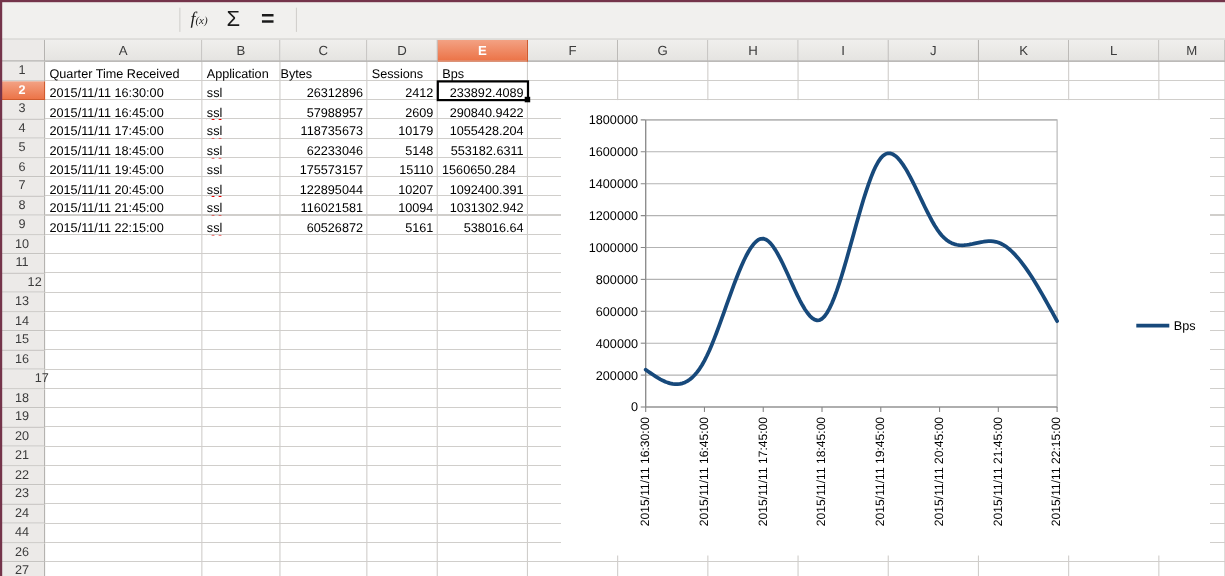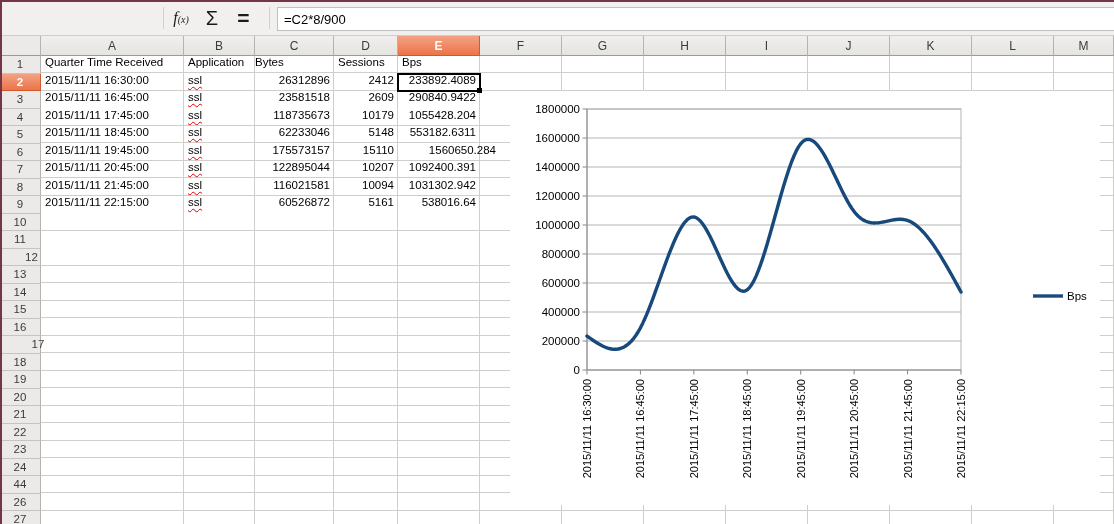--- a/index.html
+++ b/index.html
@@ -33,21 +33,21 @@
   .col-header.selected { background:linear-gradient(#f3a284,#ec7448); color:#fff; font-weight:bold; border-right-color:#cf5a2e; border-bottom-color:#cf5a2e; }
 
   .row-headers { position:absolute; left:0; top:20px; width:41px; bottom:0; z-index:6; }
   .row-header { position:absolute; left:0; width:41px; background:#eceae8; border-right:1px solid #b5b3b0; border-bottom:1px solid #c6c4c1; color:#3b3b3b; font-size:11.5px; display:flex; align-items:center; justify-content:center; }
   .row-header.selected { background:linear-gradient(#f3a284,#ec7448); color:#fff; font-weight:bold; border-right-color:#cf5a2e; border-bottom-color:#cf5a2e; }
 
   .grid { position:absolute; left:41px; top:20px; right:0; bottom:0; z-index:1;
           background-image:repeating-linear-gradient(to bottom, transparent 0px, transparent 16.5px, #d0cecb 16.5px, #d0cecb 17.5px); }
   .vline { position:absolute; top:0; bottom:0; width:1px; background:#d0cecb; }
 
-  .cell { position:absolute; height:17.5px; font-size:11.5px; color:#000; display:flex; align-items:flex-start; padding:0 4px; white-space:nowrap; overflow:hidden; z-index:2; }
+  .cell { position:absolute; height:17.5px; font-size:11.5px; color:#000; display:flex; align-items:flex-end; padding:0 4px; white-space:nowrap; overflow:hidden; z-index:2; }
   .cell.num { justify-content:flex-end; }
   .cell .misspelled { text-decoration:underline; text-decoration-style:wavy; text-decoration-color:#e60000; text-decoration-thickness:1px; text-underline-offset:2px; }
 
   .selection { position:absolute; border:2px solid #000; z-index:3; }
   .selection .handle { position:absolute; right:-3px; bottom:-3px; width:5px; height:5px; background:#000; }
 
   .chart-box { position:absolute; left:510px; top:55px; width:590px; height:414px; background:#fff; z-index:5; }
   .chart-box svg { display:block; }
 </style>
 </head>
@@ -62,23 +62,20 @@
     <button class="fb-btn" style="left:167px;width:28px;">
       <span class="fx-text"><span>f</span><small>(x)</small></span>
     </button>
     <button class="fb-btn" style="left:198px;width:28px;">
       <span class="sigma-text">Σ</span>
     </button>
     <button class="fb-btn" style="left:229px;width:28px;">
       <span class="eq-text">=</span>
     </button>
     <div class="fb-sep" style="left:269px;"></div>
-    <div class="formula-input">
-      <span>=C2*8/900</span>
-    </div>
   </div>
 
   <div class="sheet">
     <div class="col-headers" id="colHeaders">
       <div class="corner"></div>
     <div class="col-header" style="left: 41px; width: 143px;">A</div>
         <div class="col-header" style="left: 184px; width: 71px;">B</div>
         <div class="col-header" style="left: 255px; width: 79px;">C</div>
         <div class="col-header" style="left: 334px; width: 64px;">D</div>
         <div class="col-header selected" style="left: 398px; width: 82px;">E</div>
@@ -164,21 +161,21 @@
         <div class="cell num" style="left: 357px; top: 17.5px; width: 82px;">
           <span>233892.4089</span>
         </div>
         <div class="cell" style="left: 0px; top: 35px; width: 143px;">
           <span>2015/11/11 16:45:00</span>
         </div>
         <div class="cell" style="left: 143px; top: 35px; width: 71px;">
           <span class="misspelled">ssl</span>
         </div>
         <div class="cell num" style="left: 214px; top: 35px; width: 79px;">
-          <span>23581518</span>
+          <span>57988957</span>
         </div>
         <div class="cell num" style="left: 293px; top: 35px; width: 64px;">
           <span>2609</span>
         </div>
         <div class="cell num" style="left: 357px; top: 35px; width: 82px;">
           <span>290840.9422</span>
         </div>
         <div class="cell" style="left: 0px; top: 52.5px; width: 143px;">
           <span>2015/11/11 17:45:00</span>
         </div>
@@ -214,21 +211,21 @@
         </div>
         <div class="cell" style="left: 143px; top: 87.5px; width: 71px;">
           <span class="misspelled">ssl</span>
         </div>
         <div class="cell num" style="left: 214px; top: 87.5px; width: 79px;">
           <span>175573157</span>
         </div>
         <div class="cell num" style="left: 293px; top: 87.5px; width: 64px;">
           <span>15110</span>
         </div>
-        <div class="cell num" style="left: 377px; top: 87.5px; width: 82px;">
+        <div class="cell num" style="left: 350px; top: 87.5px; width: 82px;">
           <span>1560650.284</span>
         </div>
         <div class="cell" style="left: 0px; top: 105px; width: 143px;">
           <span>2015/11/11 20:45:00</span>
         </div>
         <div class="cell" style="left: 143px; top: 105px; width: 71px;">
           <span class="misspelled">ssl</span>
         </div>
         <div class="cell num" style="left: 214px; top: 105px; width: 79px;">
           <span>122895044</span>

